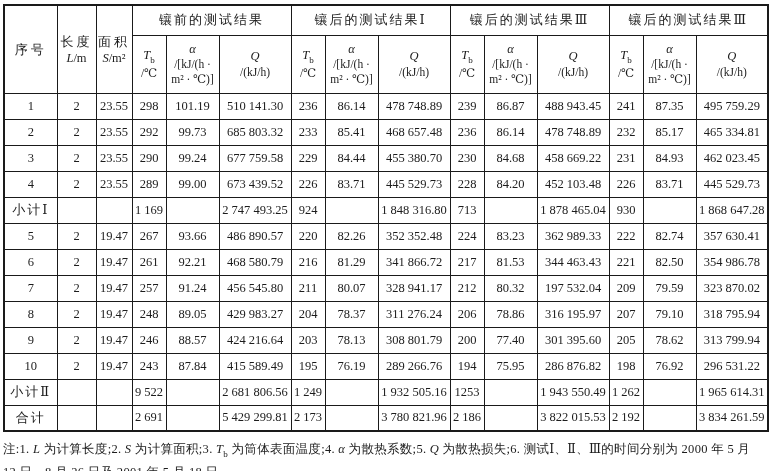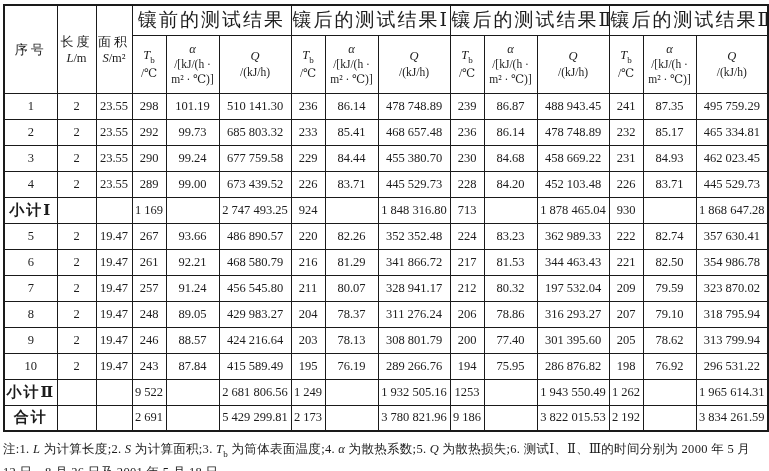--- a/index.html
+++ b/index.html
@@ -23,28 +23,28 @@
     text-align: center;
     vertical-align: middle;
     padding: 0 1px;
     font-weight: normal;
     overflow: hidden;
     white-space: nowrap;
   }
   thead tr.gr { height: 30px; }
   thead tr.mr { height: 58px; }
   tbody tr { height: 26px; }
-  .grp { font-size: 19px; letter-spacing: 2px; text-align: center; }
+  .grp { font-size: 13px; letter-spacing: 2px; text-align: center; }
   .cn  { font-size: 13px; letter-spacing: 3px; line-height: 1.5; }
   .sym-line { font-size: 12.5px; line-height: 1.25; letter-spacing: 0; }
   .sym-line i { font-style: italic; }
   .sym-line sub { font-size: 9px; }
   .unit { font-size: 11.5px; line-height: 1.25; letter-spacing: 0; }
   tbody td { font-size: 12.5px; }
-  td.lbl { font-size: 15px; letter-spacing: 2px; font-weight: bold; }
+  td.lbl { font-size: 13px; letter-spacing: 2px; }
   .footnote {
     margin-top: 7px;
     font-size: 12.5px;
     line-height: 1.75;
     letter-spacing: 0.3px;
     padding-right: 2px;
   }
   .footnote sub { font-size: 9px; }
 </style>
 </head>
@@ -284,21 +284,21 @@
           <td>2</td>
           <td>19.47</td>
           <td>248</td>
           <td>89.05</td>
           <td>429 983.27</td>
           <td>204</td>
           <td>78.37</td>
           <td>311 276.24</td>
           <td>206</td>
           <td>78.86</td>
-          <td>316 293.27</td>
+          <td>316 195.97</td>
           <td>207</td>
           <td>79.10</td>
           <td>318 795.94</td>
         </tr>
         <tr>
           <td>9</td>
           <td>2</td>
           <td>19.47</td>
           <td>246</td>
           <td>88.57</td>
@@ -350,21 +350,21 @@
         <tr>
           <td class="lbl">合计</td>
           <td></td>
           <td></td>
           <td>2 691</td>
           <td></td>
           <td>5 429 299.81</td>
           <td>2 173</td>
           <td></td>
           <td>3 780 821.96</td>
-          <td>9 186</td>
+          <td>2 186</td>
           <td></td>
           <td>3 822 015.53</td>
           <td>2 192</td>
           <td></td>
           <td>3 834 261.59</td>
         </tr>
       </tbody>
   </table>
   <div class="footnote" id="footnote"><span>注:1. </span><span style="font-style: italic;">L</span><span> 为计算长度;2. </span><span style="font-style: italic;">S</span><span> 为计算面积;3. </span><span style="font-style: italic;">T</span><sub>b</sub><span> 为筒体表面温度;4. </span><span style="font-style: italic;">α</span><span> 为散热系数;5. </span><span style="font-style: italic;">Q</span><span> 为散热损失;6. 测试Ⅰ、Ⅱ、Ⅲ的时间分别为 2000 年 5 月 12 日、8 月 26 日及 2001 年 5 月 18 日。</span></div>
 </div>

